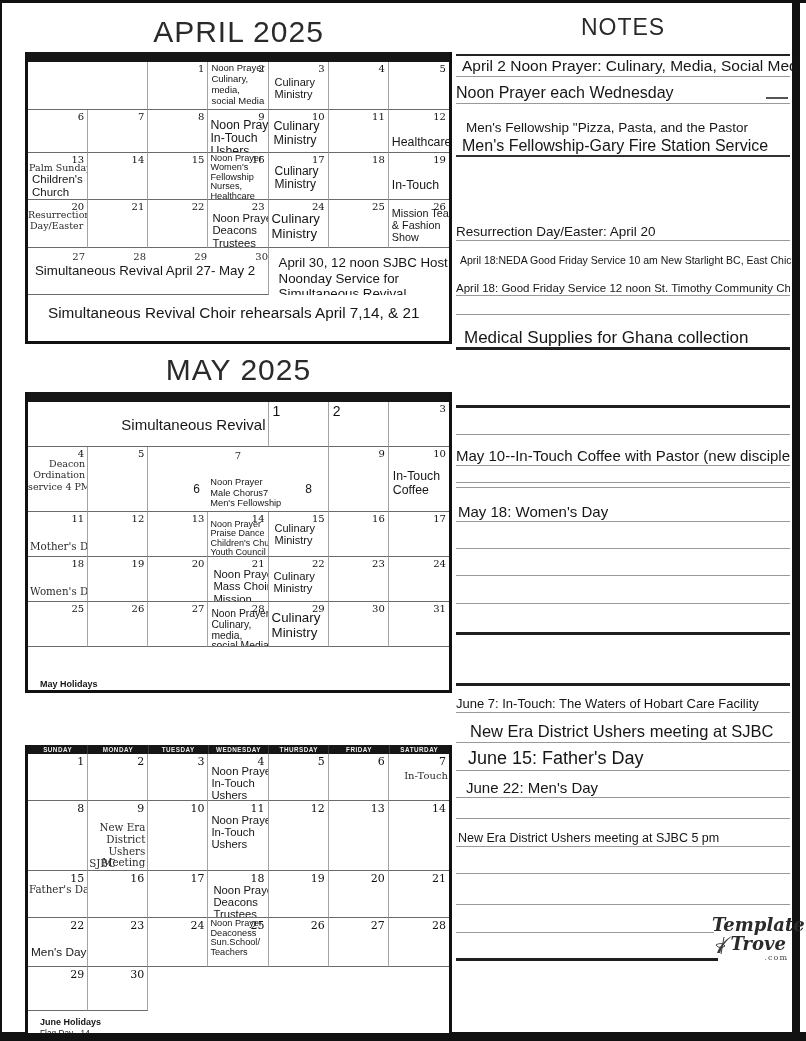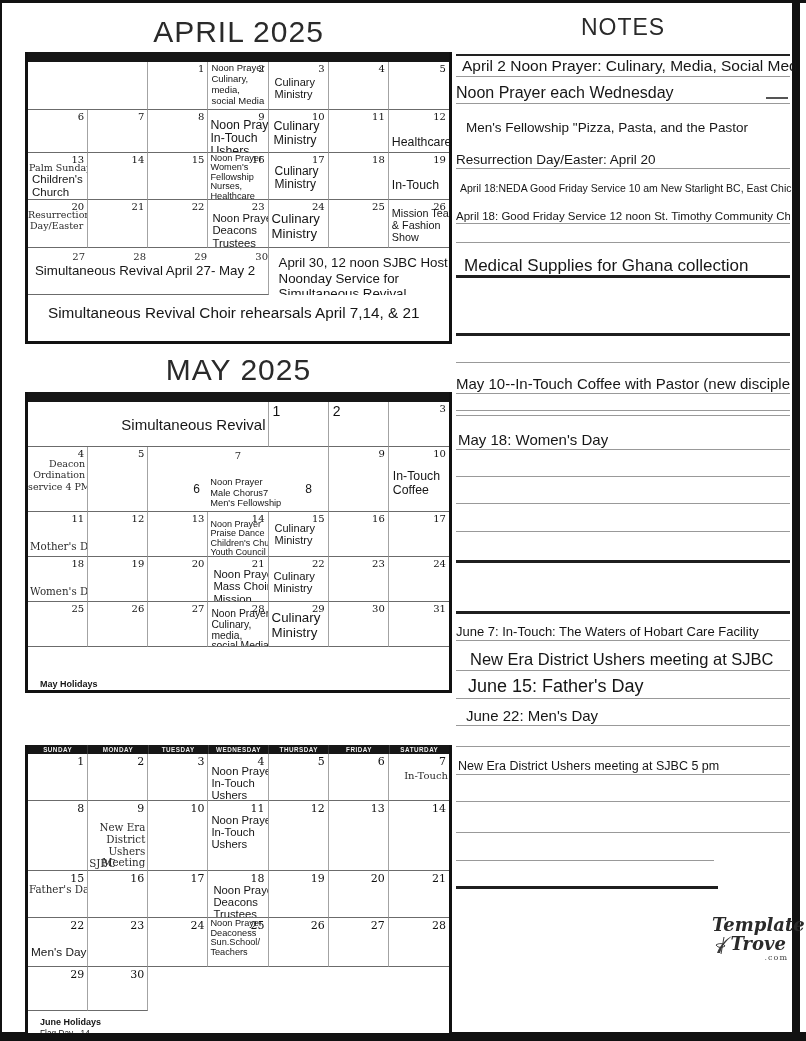--- a/index.html
+++ b/index.html
@@ -495,21 +495,25 @@
           <div class="rule thin"></div>
         </div>
         <div class="nline" style="height: 27px;">
           <span class="ntxt" style="font-size: 16px; left: 0px;">Noon Prayer each Wednesday</span>
           <div class="rule thin"></div>
           <div class="mark"></div>
         </div>
         <div class="nline" style="height: 33px;">
           <span class="ntxt" style="font-size: 13.5px; left: 10px;">Men's Fellowship "Pizza, Pasta, and the Pastor</span>
         </div>
-        <div class="nline" style="height: 32px;">
+        <div class="nline" style="height: 20px;">
+          <span class="ntxt" style="font-size: 16px; left: 6px;">Men's Fellowship-Gary Fire Station Service</span>
+          <div class="rule dark"></div>
+        </div>
+        <div class="nline" style="height: 48px; margin-top: 36px;">
           <span class="ntxt" style="font-size: 13.5px; left: 0px;">Resurrection Day/Easter: April 20</span>
           <div class="rule thin"></div>
         </div>
         <div class="nline" style="height: 27px;">
           <span class="ntxt" style="font-size: 10.5px; left: 4px;">April 18:NEDA Good Friday Service 10 am New Starlight BC, East Chicago</span>
         </div>
         <div class="nline" style="height: 28px;">
           <span class="ntxt" style="font-size: 11.5px; left: 0px;">April 18: Good Friday Service 12 noon St. Timothy Community Church, G</span>
           <div class="rule thin"></div>
         </div>

